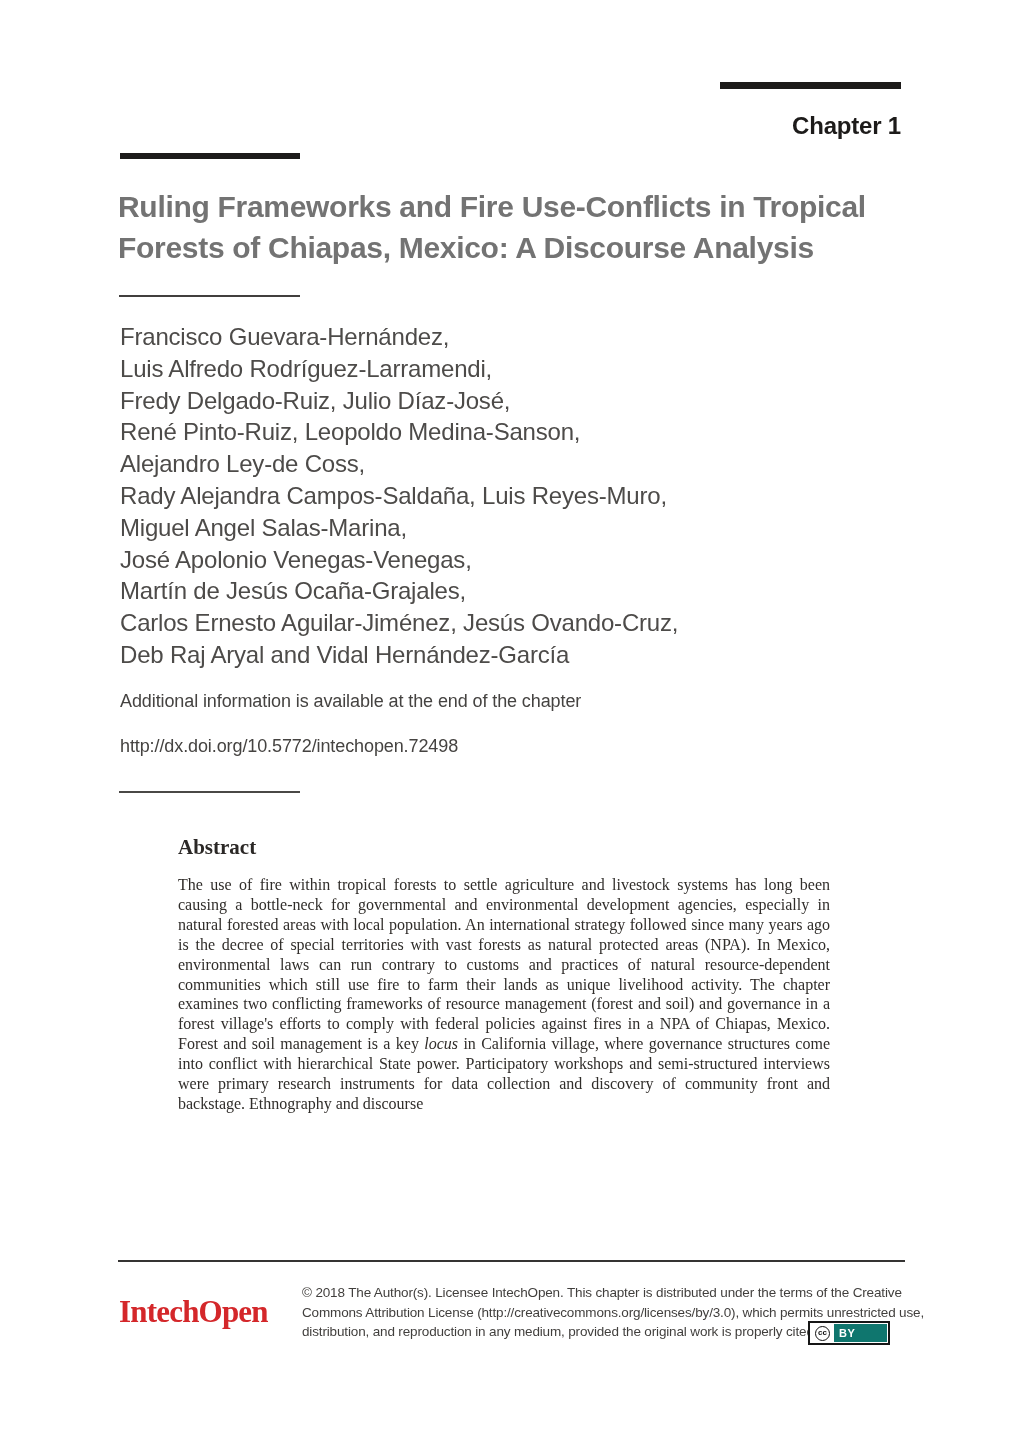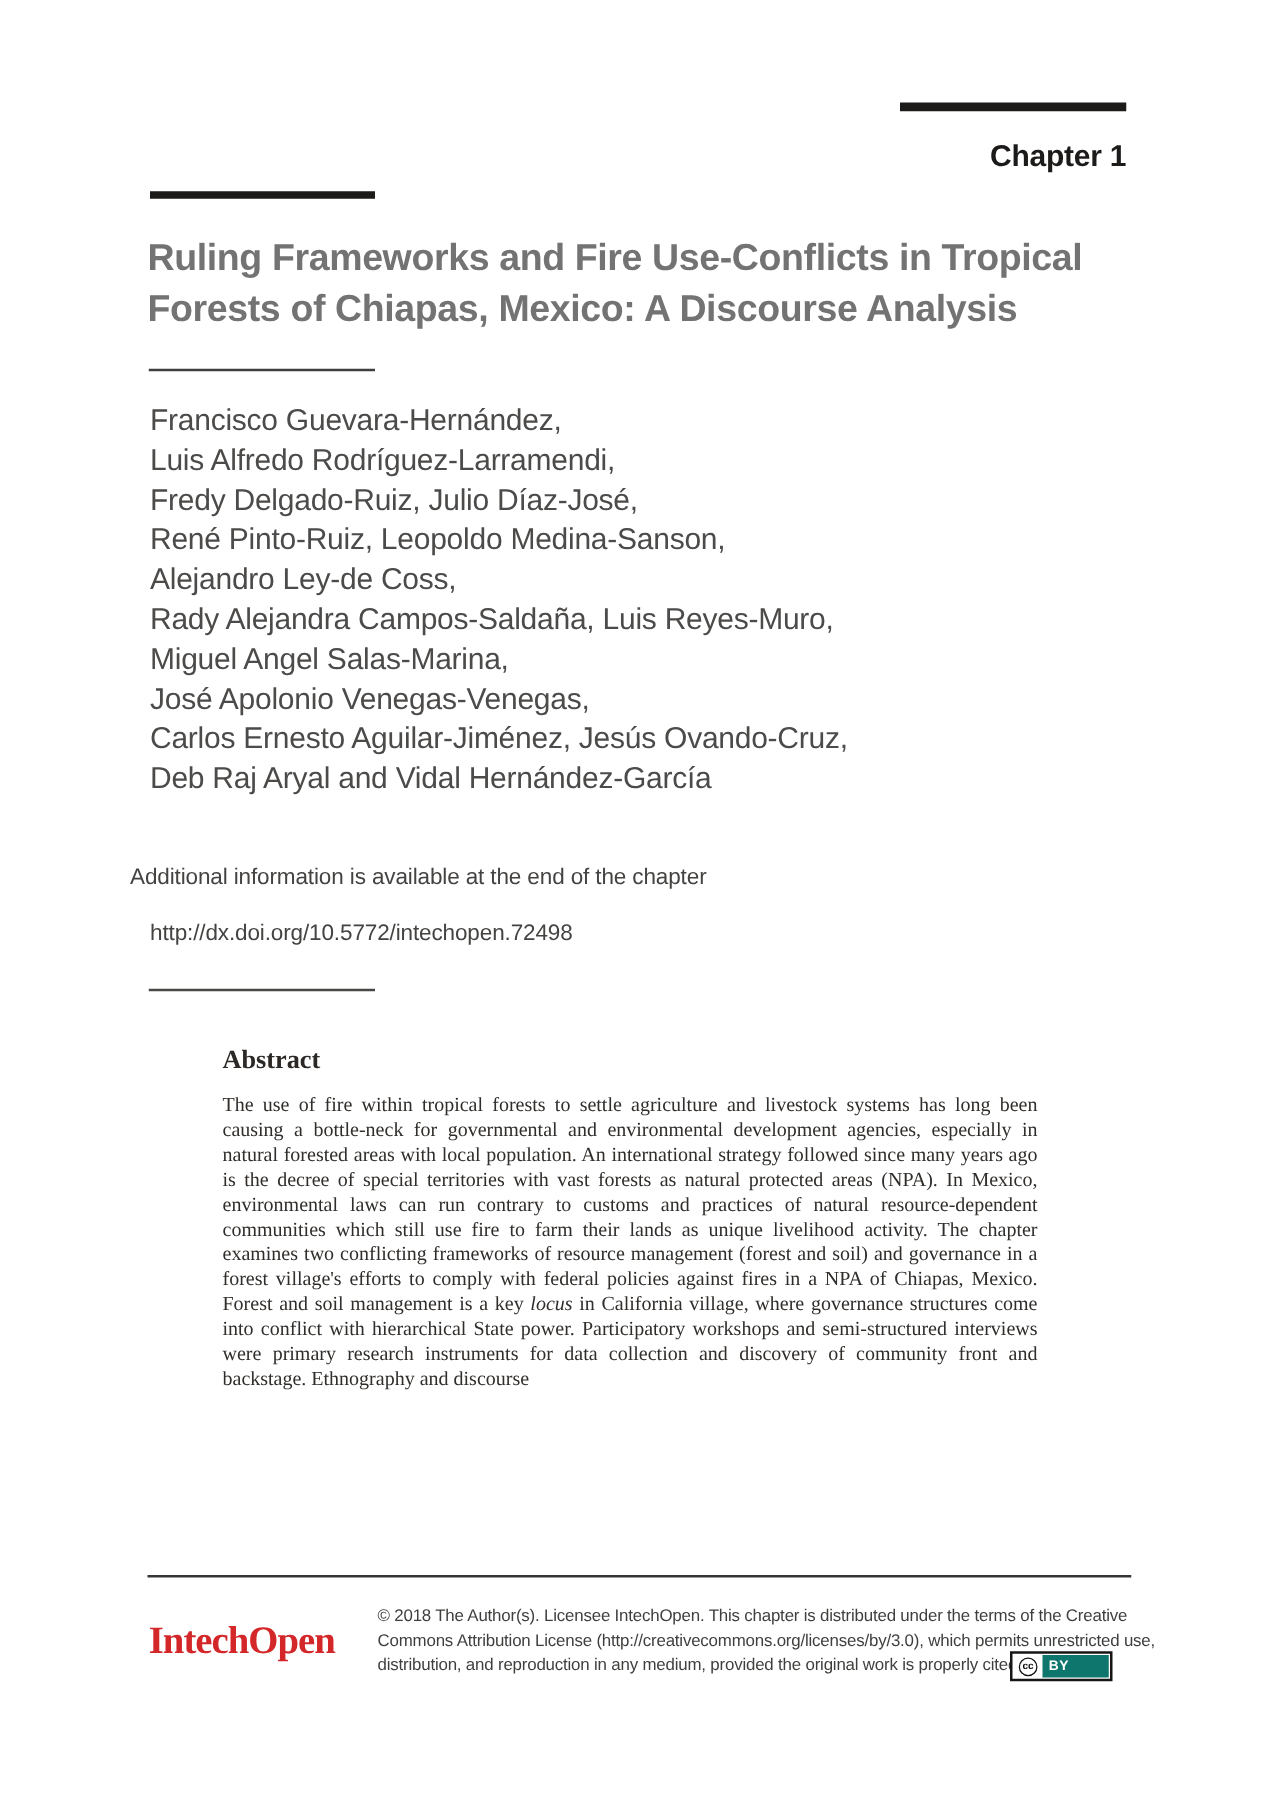--- a/index.html
+++ b/index.html
@@ -33,21 +33,21 @@
   .rule-thin-1 {
     position:absolute; left:119px; top:295px;
     width:181px; height:2px; background:#413f3e;
   }
   .authors {
     position:absolute; left:120px; top:321px; width:790px;
     font-size:24px; line-height:31.8px; color:#4d4b49;
     letter-spacing:-0.2px; white-space:nowrap;
   }
   .additional-info {
-    position:absolute; left:104px; top:691px;
+    position:absolute; left:120px; top:691px;
     font-size:18px; color:#454341; letter-spacing:-0.1px;
   }
   .doi {
     position:absolute; left:120px; top:736px;
     font-size:18px; color:#454341; letter-spacing:-0.1px;
   }
   .rule-thin-2 {
     position:absolute; left:119px; top:791px;
     width:181px; height:2px; background:#4a4846;
   }
@@ -123,20 +123,21 @@
 
   <div class="authors">
       <div>Francisco Guevara-Hernández,</div>
       <div>Luis Alfredo Rodríguez-Larramendi,</div>
       <div>Fredy Delgado-Ruiz, Julio Díaz-José,</div>
       <div>René Pinto-Ruiz, Leopoldo Medina-Sanson,</div>
       <div>Alejandro Ley-de Coss,</div>
       <div>Rady Alejandra Campos-Saldaña, Luis Reyes-Muro,</div>
       <div>Miguel Angel Salas-Marina,</div>
       <div>José Apolonio Venegas-Venegas,</div>
+      <div>Martín de Jesús Ocaña-Grajales,</div>
       <div>Carlos Ernesto Aguilar-Jiménez, Jesús Ovando-Cruz,</div>
       <div>Deb Raj Aryal and Vidal Hernández-García</div>
     </div>
 
   <div class="additional-info">Additional information is available at the end of the chapter</div>
 
   <div class="doi">http://dx.doi.org/10.5772/intechopen.72498</div>
 
   <div class="rule-thin-2"></div>
 

